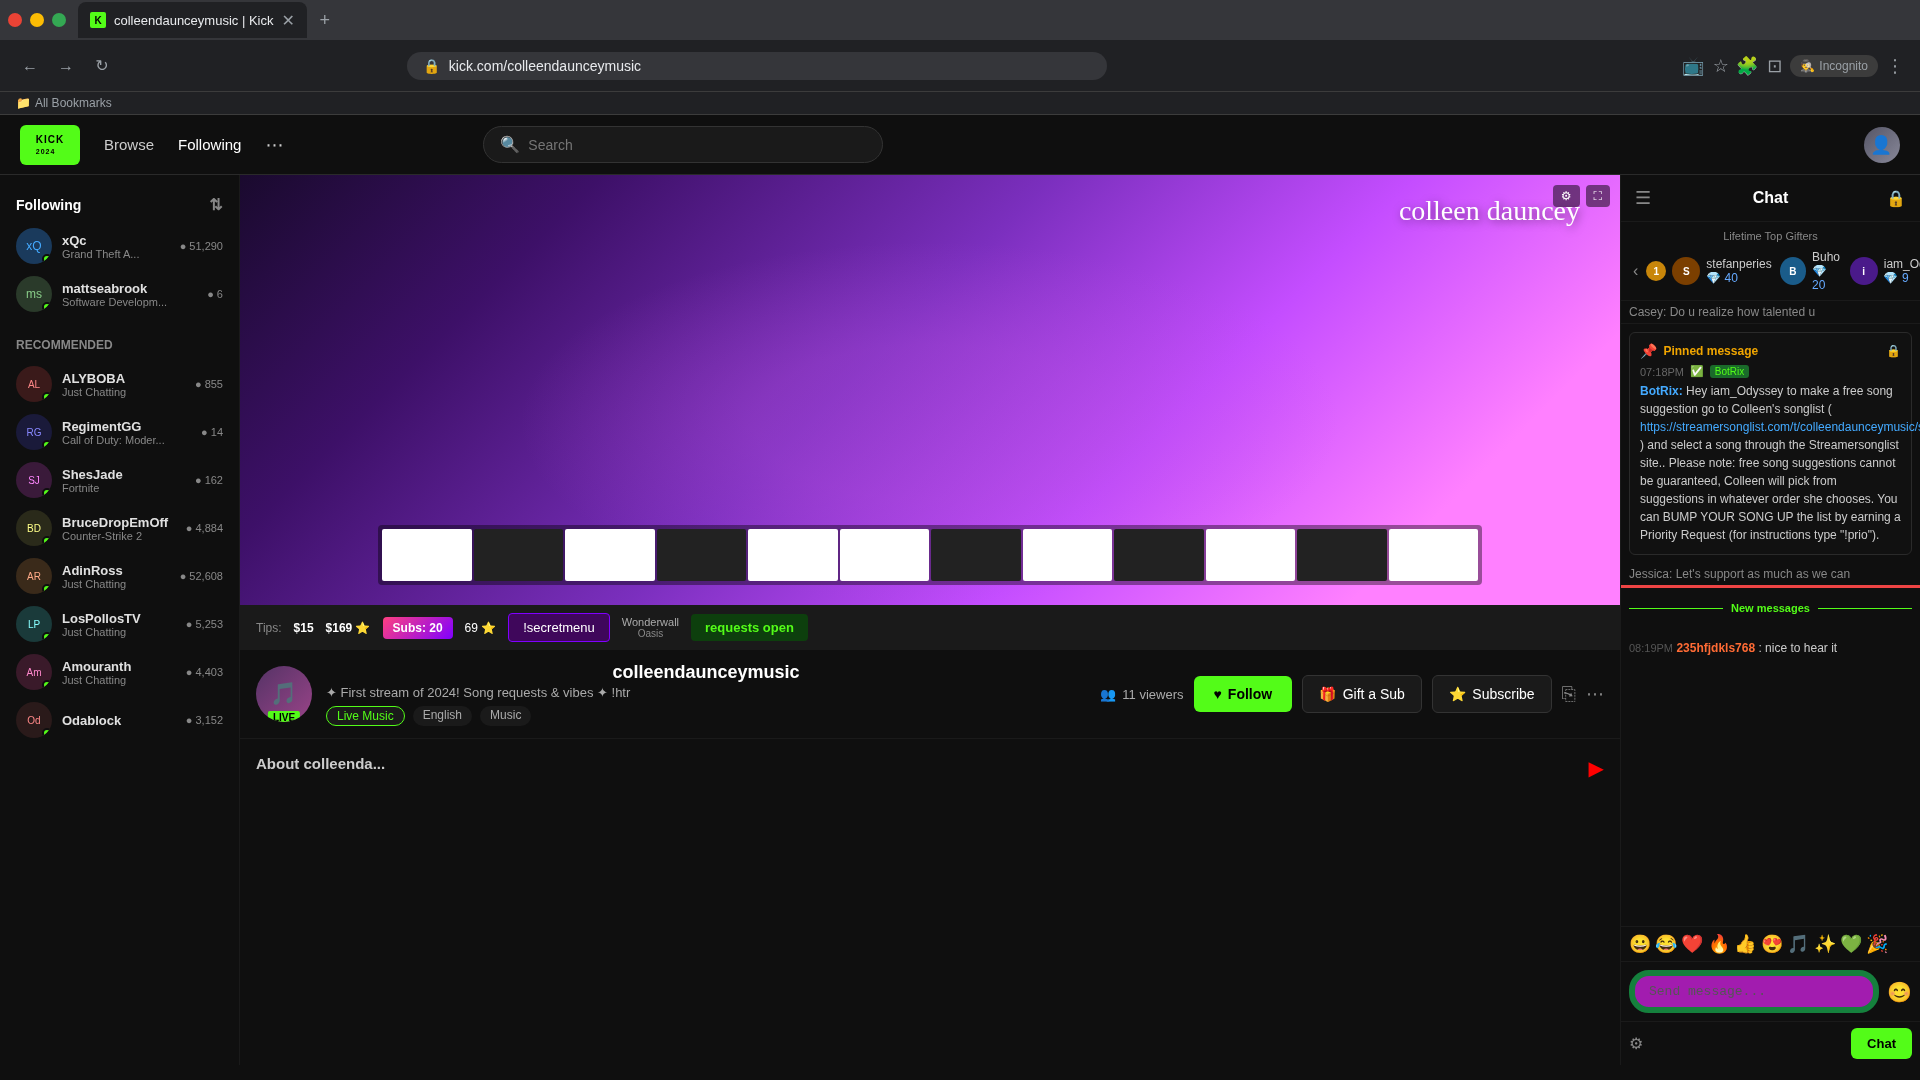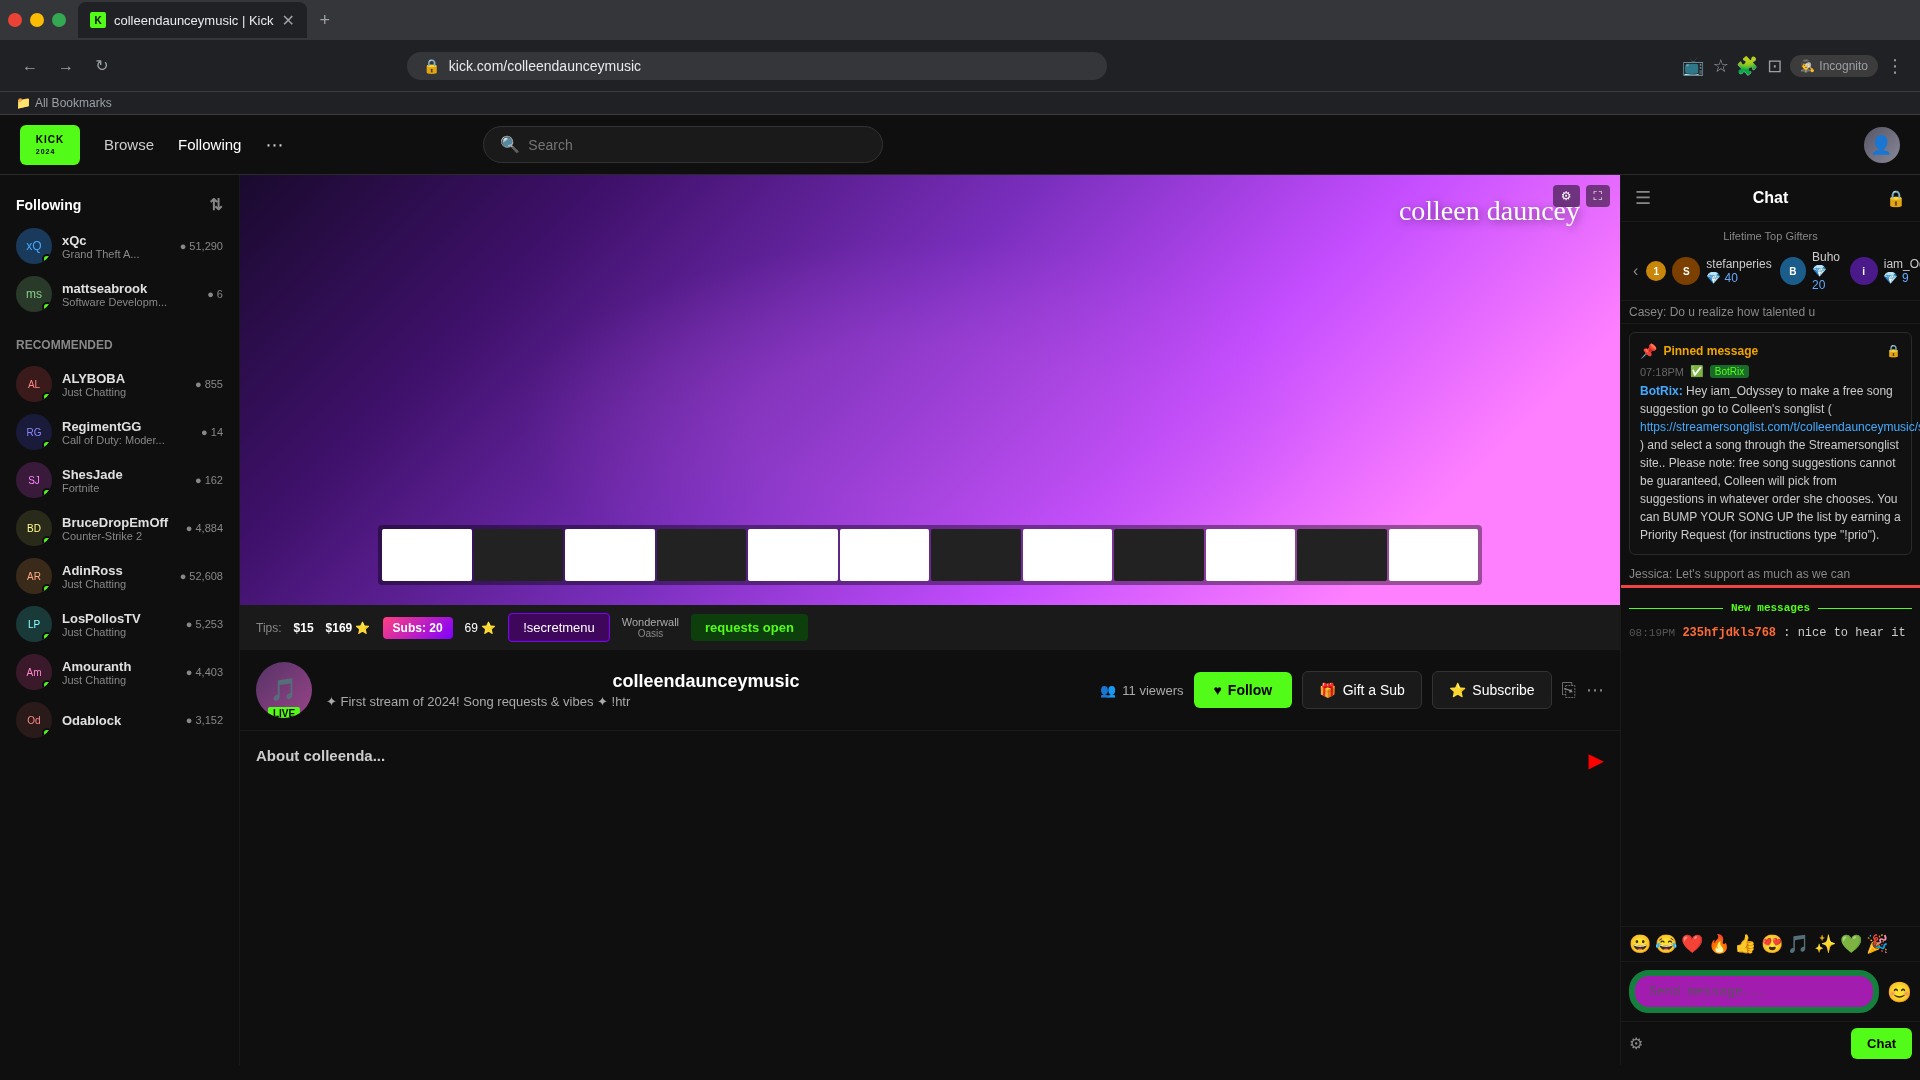--- a/index.html
+++ b/index.html
@@ -108,21 +108,21 @@
     .pin-icon { color: #f0a500; font-size: 14px; }
     .pinned-title { font-size: 12px; font-weight: 600; color: #f0a500; }
     .pinned-lock { margin-left: auto; color: #888; font-size: 12px; }
     .pinned-time { font-size: 11px; color: #666; }
     .pinned-bot-badge { background: #1a6b2a; color: #53fc18; font-size: 10px; padding: 1px 5px; border-radius: 3px; }
     .pinned-username { color: #4af; font-weight: 600; font-size: 12px; }
     .pinned-text { font-size: 12px; color: #ccc; line-height: 1.5; margin-top: 4px; }
     .pinned-link { color: #4af; }
 
     
-    .chat-messages { flex: 1; overflow-y: auto; padding: 8px; display: flex; flex-direction: direction; flex-direction: column; gap: 2px; font-family: Liberation Mono, monospace; }
+    .chat-messages { flex: 1; overflow-y: auto; padding: 8px; display: flex; flex-direction: direction; flex-direction: column; gap: 17px; }
     .chat-message { font-size: 12px; line-height: 1.5; padding: 2px 0; }
     .msg-time { color: #555; font-size: 11px; }
     .msg-user { font-weight: 600; }
     .msg-text { color: #ccc; }
     .new-messages-divider { display: flex; align-items: center; gap: 8px; margin: 6px 0; }
     .new-messages-line { flex: 1; height: 1px; background: #53fc18; }
     .new-messages-text { color: #53fc18; font-size: 11px; font-weight: 600; white-space: nowrap; }
 
     
     .emoji-row { display: flex; gap: 4px; padding: 6px 8px; border-top: 1px solid #1a1a1a; flex-wrap: wrap; }
@@ -394,20 +394,25 @@
       </div>
 
       <div class="channel-info">
         <div class="channel-avatar" style="background: linear-gradient(135deg, #553366, #994488);">
           <span style="font-size:22px;">🎵</span>
           <div class="live-badge">LIVE</div>
         </div>
         <div class="channel-details">
           <div class="channel-name">colleendaunceymusic</div>
           <div class="channel-desc">✦ First stream of 2024! Song requests &amp; vibes ✦ !htr</div>
+          <div class="channel-tags">
+            <span class="tag live-music">Live Music</span>
+            <span class="tag">English</span>
+            <span class="tag">Music</span>
+          </div>
         </div>
         <div class="channel-actions">
           <div class="viewers-count">
             <span>👥</span>
             <span>11 viewers</span>
           </div>
           <button class="follow-btn">
             <span>♥</span>
             <span>Follow</span>
           </button>

